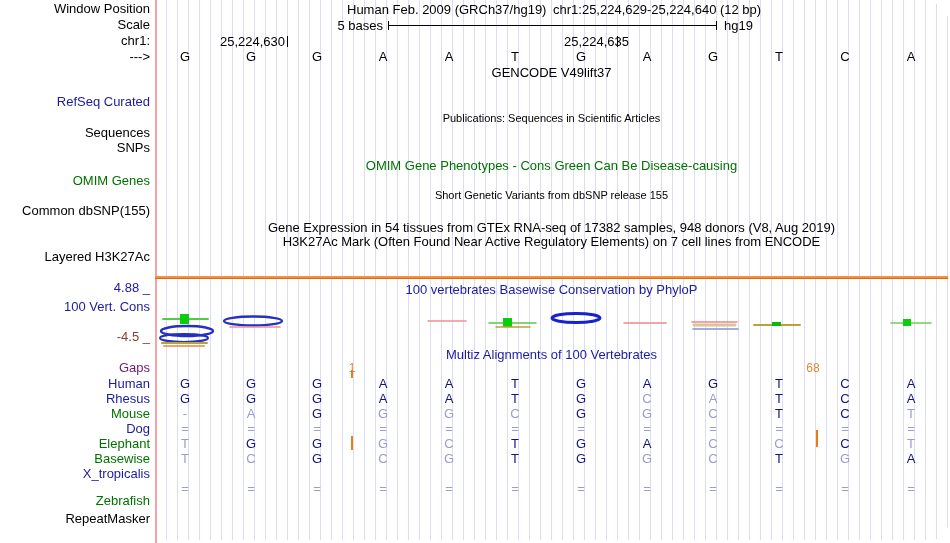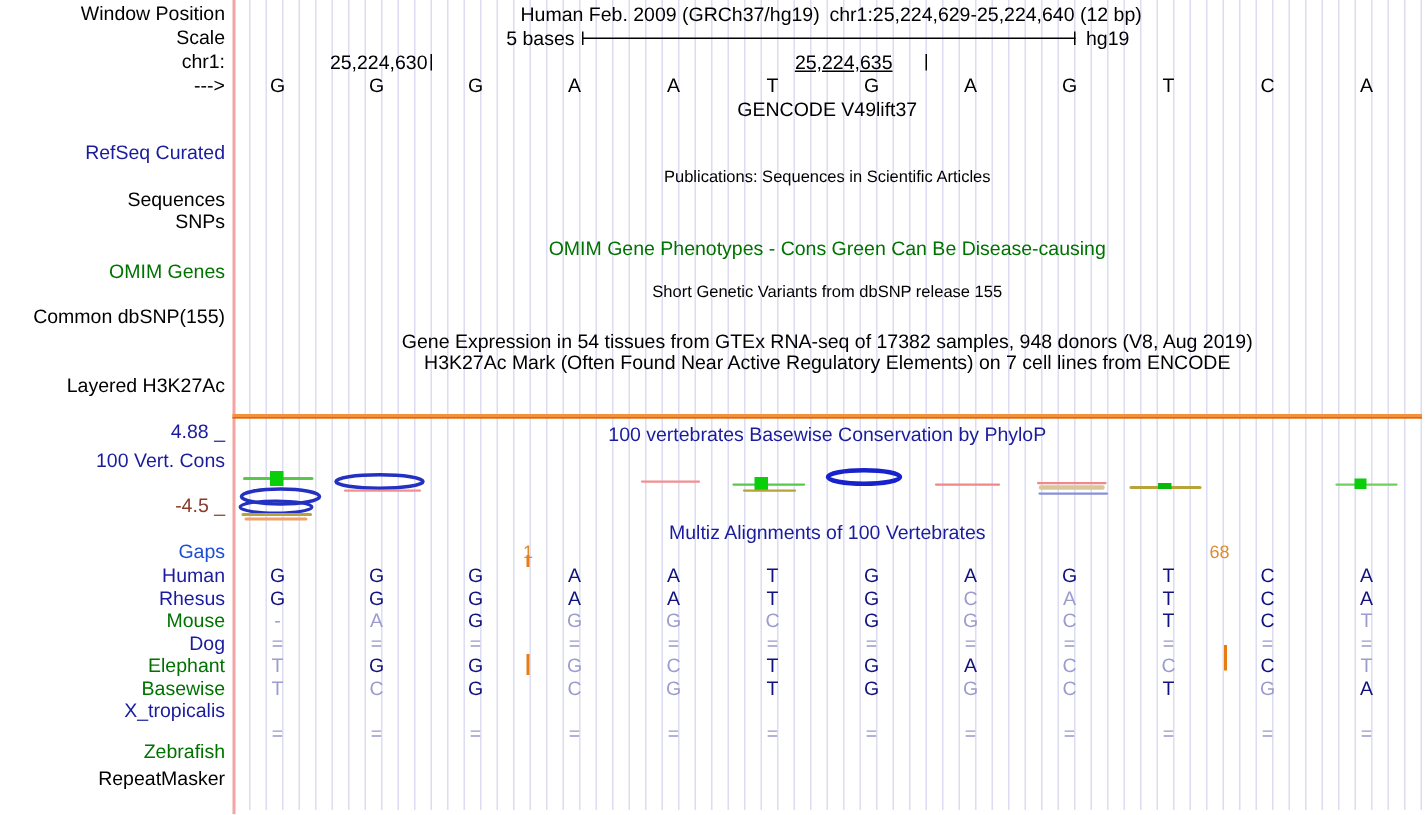--- a/index.html
+++ b/index.html
@@ -1,28 +1,28 @@
 <!DOCTYPE html>
 <html><head>
 <meta charset="utf-8">
 <style>
   html,body{margin:0;padding:0;background:#fff;}
   .canvas{position:relative;width:950px;height:543px;background:#ffffff;
-          font-family:"Liberation Sans",sans-serif;overflow:hidden;}
+          font-family:"Liberation Sans",sans-serif;overflow:hidden;border-radius:27px;}
   
   .gline{position:absolute;top:0;width:1px;height:540px;background:#dcdcf2;}
   .pinkline{position:absolute;left:155px;top:0;width:2px;height:543px;background:#f5a3a3;}
   
   .lbl{position:absolute;right:800px;white-space:nowrap;font-size:13px;line-height:14px;color:#000;}
   
   .ctr{position:absolute;left:155px;width:793px;text-align:center;font-size:13px;line-height:14px;color:#000;white-space:nowrap;}
   .small{font-size:11px;line-height:12px;}
   .navy{color:#1b1b9e;}
   .green{color:#007200;}
-  .orange{color:#1d4ed8;}
+  .orange{color:#701a75;}
   .maroon{color:#8b3c2c;}
   
   .y2{top:2px}.y18{top:18px}.y34{top:34px}.y50{top:50px}.y66{top:66px}.y81{top:81px}
   .y95{top:95px}.y112{top:112px}.y126{top:126px}.y141{top:141px}.y159{top:159px}
   .y174{top:174px}.y189{top:189px}.y204{top:204px}.y221{top:221px}.y235{top:235px}
   .y250{top:250px}.y281{top:281px}.y283{top:283px}.y306{top:300px}.y330{top:330px}
   .y348{top:348px}.y361{top:361px}.y499{top:499px}.y512{top:512px}
   
   .htext{position:absolute;font-size:13px;color:#000;white-space:nowrap;}
   .assembly{left:347px;top:2px;}
@@ -132,21 +132,21 @@
 
   <span class="lbl y18">Scale</span>
   <span class="scaleVal">5 bases</span>
   <div class="rulerline"></div>
   <span class="scaleDb">hg19</span>
 
   <span class="lbl y34">chr1:</span>
   <div id="coordmarks">
       <div class="coordTxt" style="left: 167px; top: 34px;">25,224,630</div>
       <div class="coordTick" style="left: 287px; top: 36px;"></div>
-      <div class="coordTxt" style="left: 477px; top: 34px; text-decoration: underline;">25,224,635</div>
+      <div class="coordTxt" style="left: 511px; top: 34px;">25,224,635</div>
       <div class="coordTick" style="left: 617px; top: 36px;"></div>
     </div>
 
   <span class="lbl y50">---&gt;</span>
   <div id="seqrow">
       <div class="bcell" style="left: 152px; top: 50px;">G</div>
       <div class="bcell" style="left: 218px; top: 50px;">G</div>
       <div class="bcell" style="left: 284px; top: 50px;">G</div>
       <div class="bcell" style="left: 350px; top: 50px;">A</div>
       <div class="bcell" style="left: 416px; top: 50px;">A</div>

